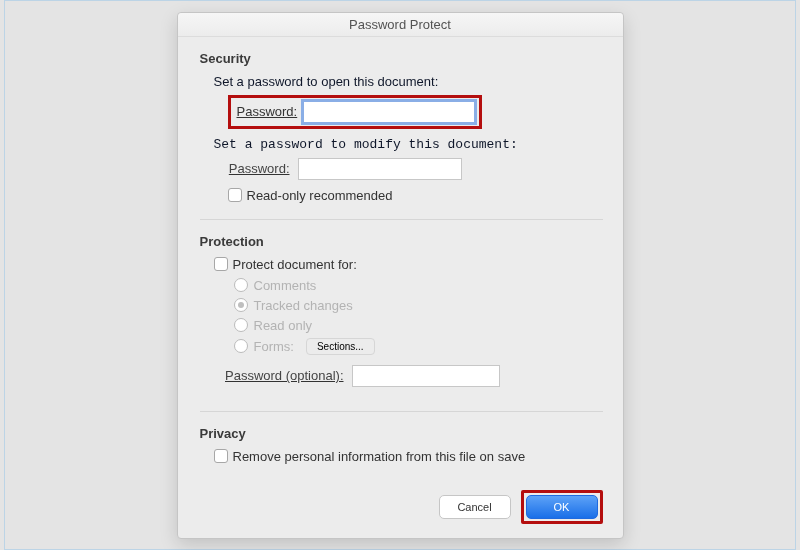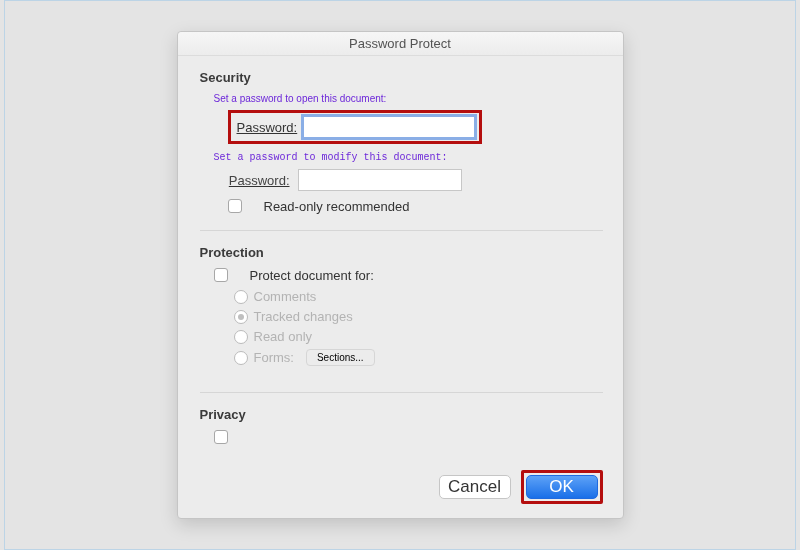--- a/index.html
+++ b/index.html
@@ -60,22 +60,22 @@
       padding-bottom: 16px;
     }
     .section.divider {
       border-top: 1px solid #d6d6d6;
       padding-top: 14px;
     }
     .indent {
       padding-left: 14px;
     }
     .instruction {
-      font-size: 10px;
-      color: #6d28d9;
+      font-size: 13px;
+      color: #0f172a;
       margin-bottom: 6px;
     }
     .field-row {
       display: flex;
       align-items: center;
       margin-bottom: 8px;
       gap: 8px;
       padding-left: 14px;
       text-decoration: underline;
     }
@@ -107,21 +107,22 @@
       gap: 6px;
     }
     .input-modify {
       width: 164px;
     }
     .input-protect {
       width: 148px;
     }
     .check-row {
       display: flex;
-      gap: 22px;
+      align-items: center;
+      gap: 5px;
       margin-bottom: 6px;
       padding-left: 14px;
     }
     .check-row.nomargin {
       margin-bottom: 0;
     }
     input[type="checkbox"]{
       width: 14px;
       height: 14px;
       appearance: none;
@@ -169,21 +170,21 @@
       display: flex;
       justify-content: flex-end;
       align-items: center;
       gap: 10px;
       padding: 4px 20px 14px 0;
     }
     .btn {
       min-width: 72px;
       height: 24px;
       border-radius: 5px;
-      font-size: 17px;
+      font-size: 11px;
       display: inline-flex;
       align-items: center;
       justify-content: center;
       cursor: pointer;
     }
     .btn-default {
       background: #ffffff;
       border: 1px solid #c6c6c6;
       color: #333;
     }
@@ -256,26 +257,31 @@
         <div class="radio-row">
           <input type="radio" disabled="" style="">
           <span class="disabled-label">Read only</span>
         </div>
         <div class="radio-row" style="margin-bottom:10px;">
           <input type="radio" disabled="" style="">
           <span class="disabled-label">Forms:</span>
           <span class="sections-btn">Sections...</span>
         </div>
 
+        <div class="field-row" style="padding-left:14px;">
+          <span class="field-label long">Password (optional):</span>
+          <input type="password" class="input-protect" value="" style="">
+        </div>
       </div>
 
       <div class="section divider" style="padding-bottom:8px;">
         <div class="section-heading">Privacy</div>
         <div class="check-row nomargin">
           <input type="checkbox" style="">
+          <span>Remove personal information from this file on save</span>
         </div>
       </div>
     </div>
 
     <div class="button-row">
       <div class="btn btn-default">
         <span>Cancel</span>
       </div>
       <span class="ok-highlight">
         <div class="btn btn-primary">

